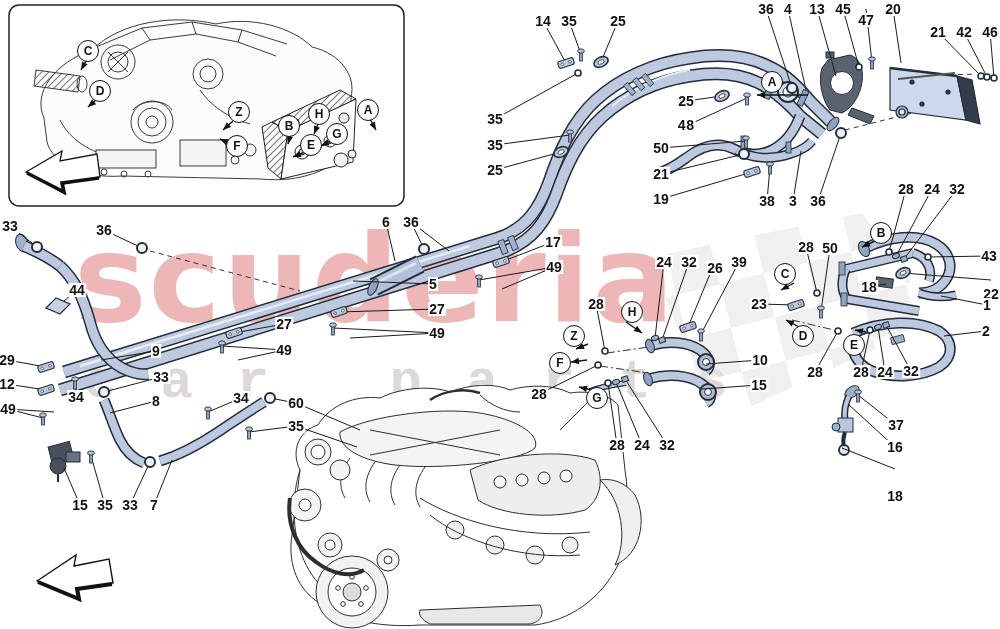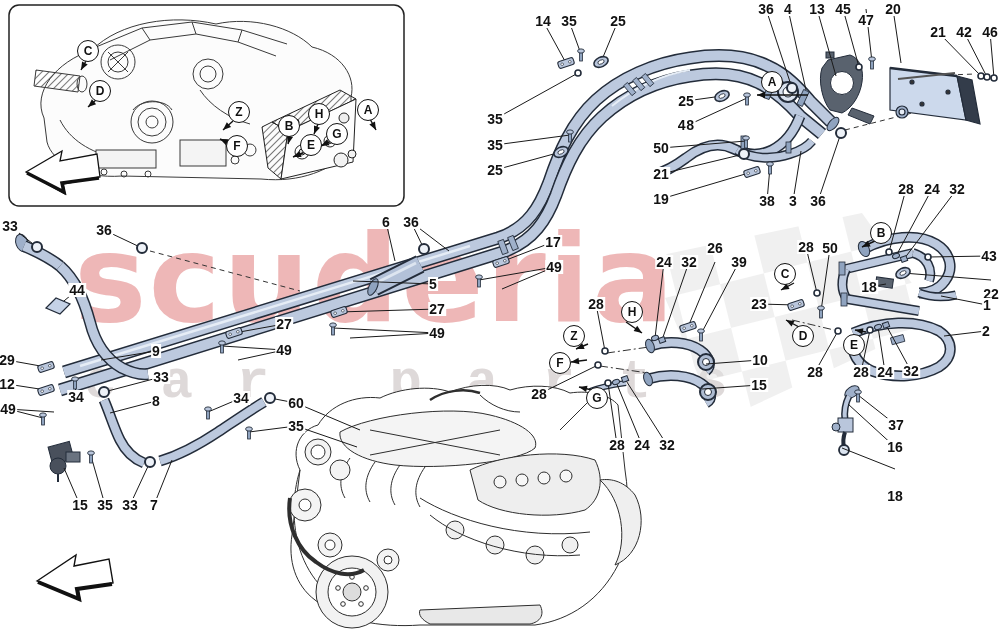--- a/index.html
+++ b/index.html
@@ -650,21 +650,21 @@
       <div class="num" style="left: 806px; top: 247px;">28</div>
       <div class="num" style="left: 830px; top: 248px;">50</div>
       <div class="num" style="left: 989px; top: 256px;">43</div>
       <div class="num" style="left: 991px; top: 294px;">22</div>
       <div class="num" style="left: 869px; top: 287px;">18</div>
       <div class="num" style="left: 987px; top: 305px;">1</div>
       <div class="num" style="left: 759px; top: 304px;">23</div>
       <div class="num" style="left: 986px; top: 331px;">2</div>
       <div class="num" style="left: 664px; top: 262px;">24</div>
       <div class="num" style="left: 689px; top: 262px;">32</div>
-      <div class="num" style="left: 715px; top: 248px;">26</div>
+      <div class="num" style="left: 715px; top: 268px;">26</div>
       <div class="num" style="left: 739px; top: 262px;">39</div>
       <div class="num" style="left: 596px; top: 304px;">28</div>
       <div class="num" style="left: 815px; top: 372px;">28</div>
       <div class="num" style="left: 861px; top: 372px;">28</div>
       <div class="num" style="left: 885px; top: 372px;">24</div>
       <div class="num" style="left: 911px; top: 371px;">32</div>
       <div class="num" style="left: 760px; top: 360px;">10</div>
       <div class="num" style="left: 759px; top: 385px;">15</div>
       <div class="num" style="left: 896px; top: 425px;">37</div>
       <div class="num" style="left: 895px; top: 447px;">16</div>

